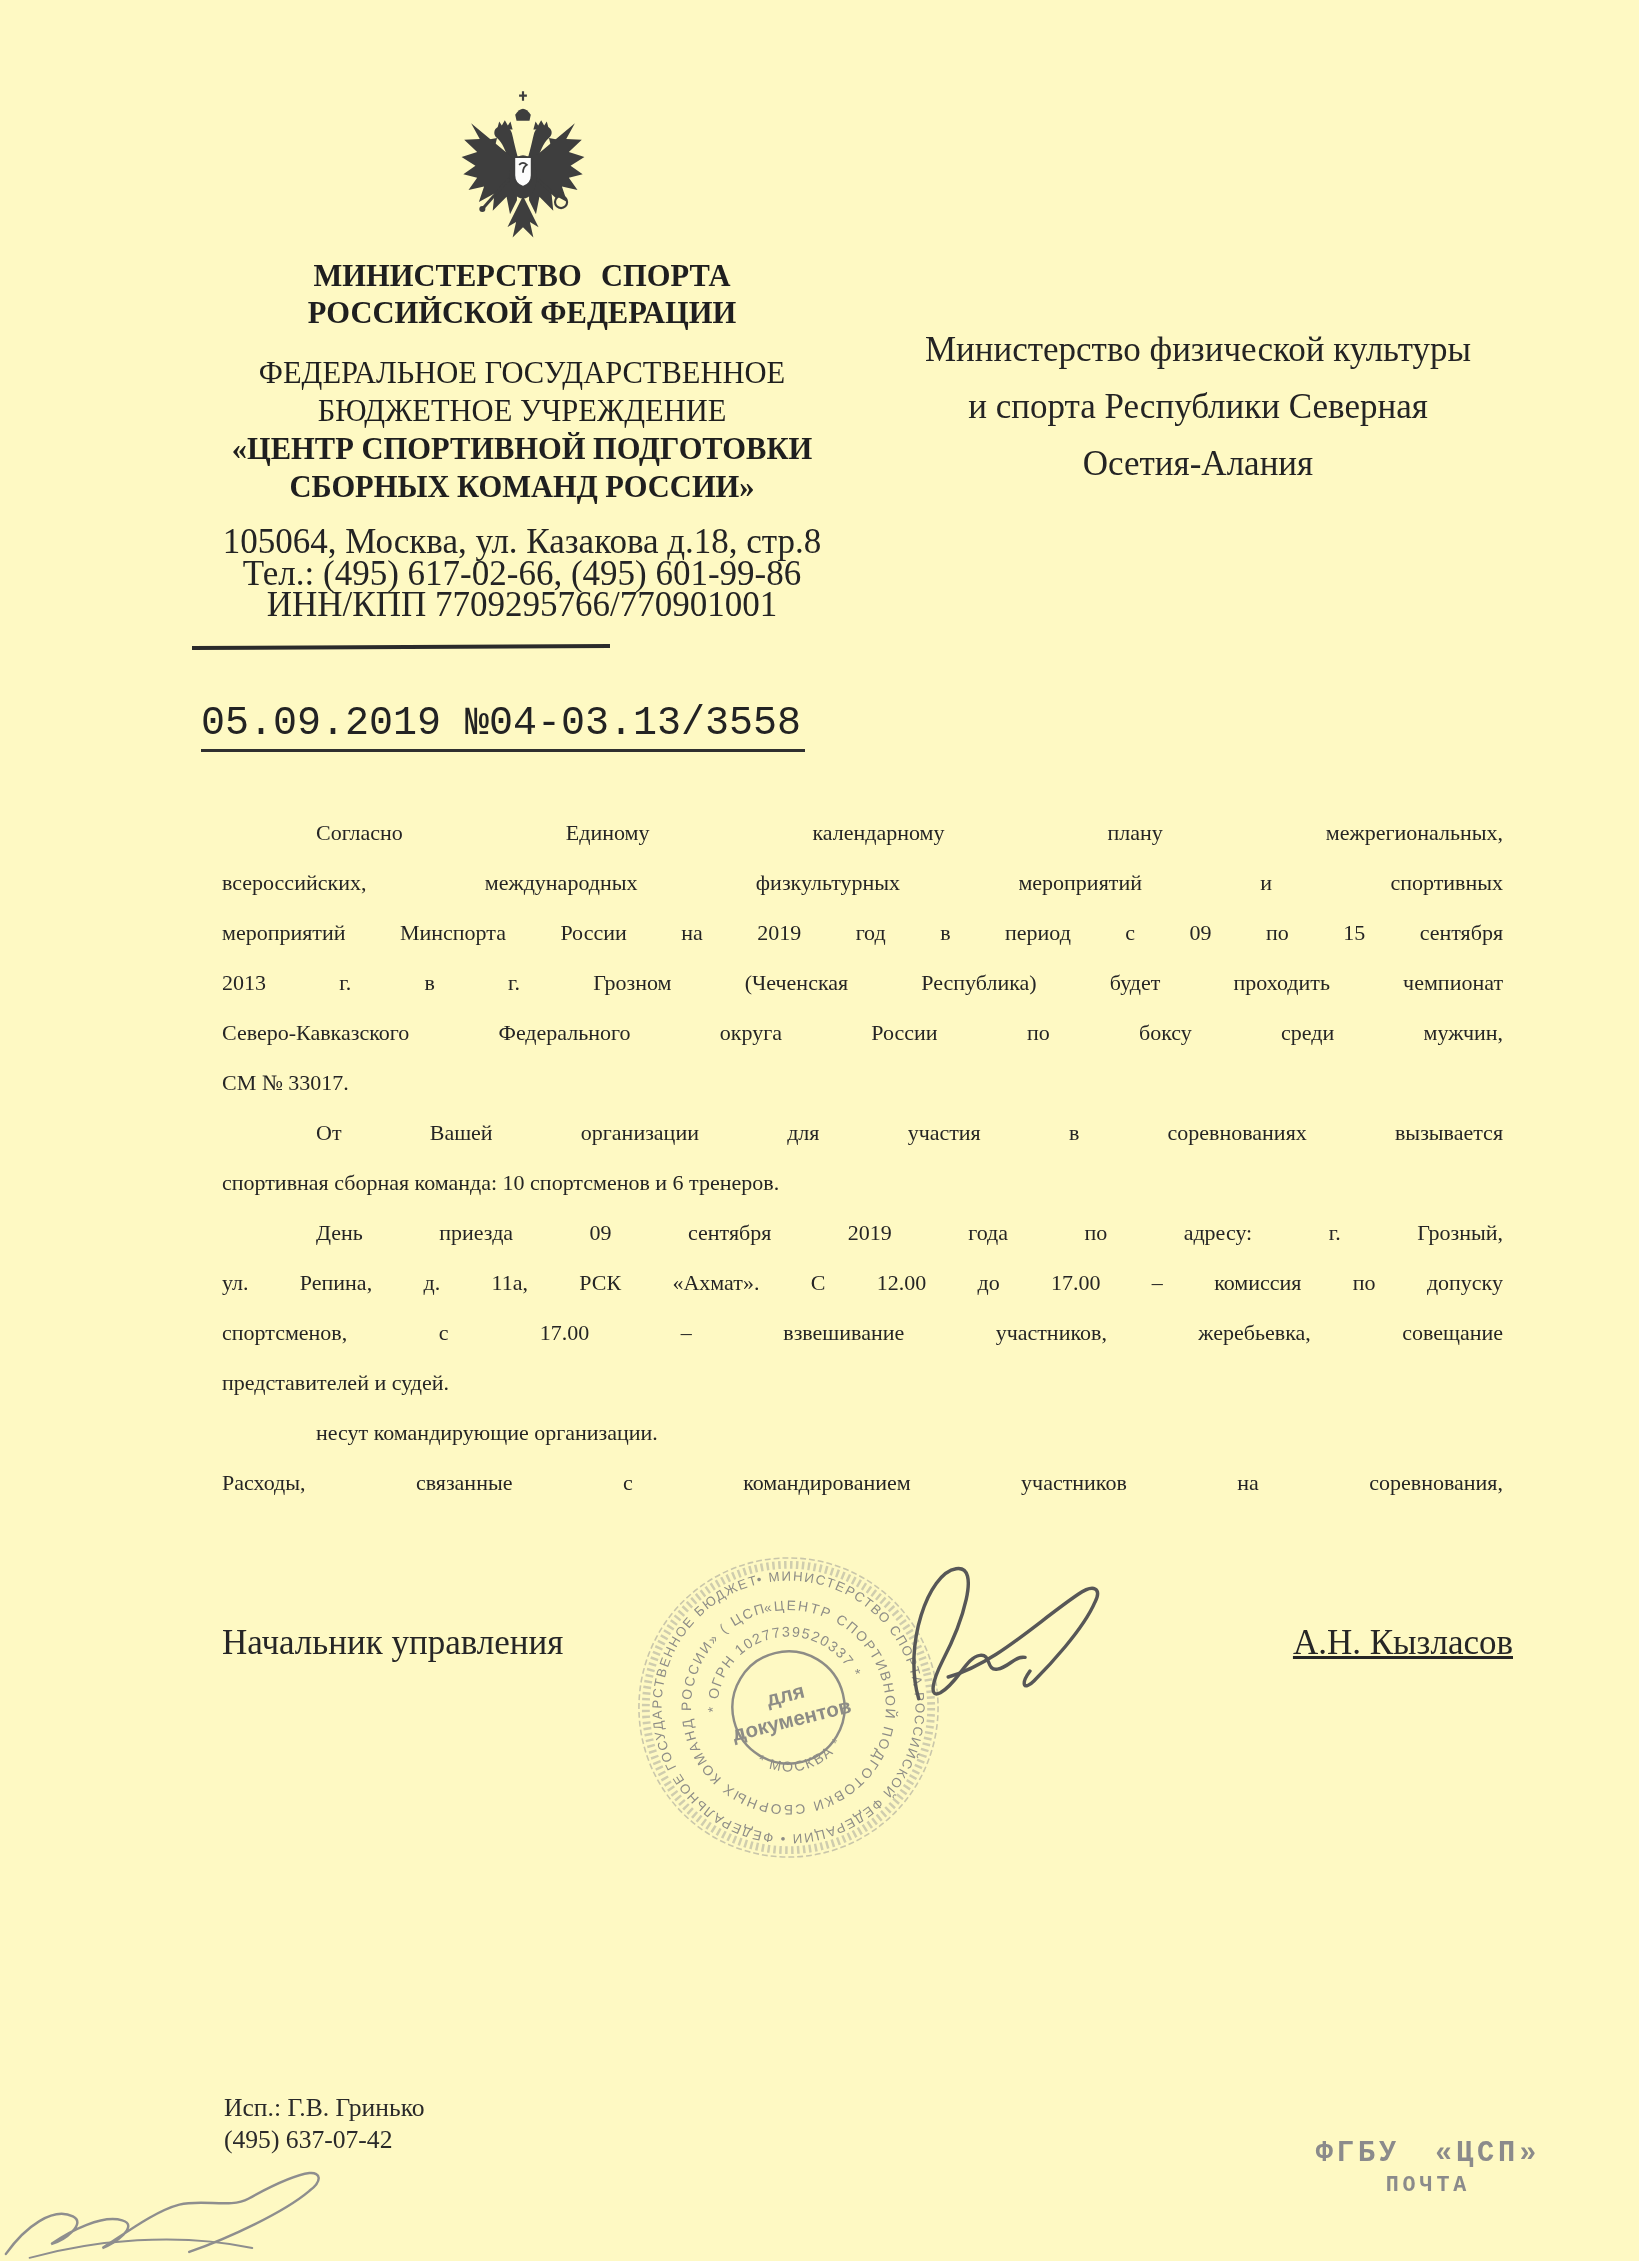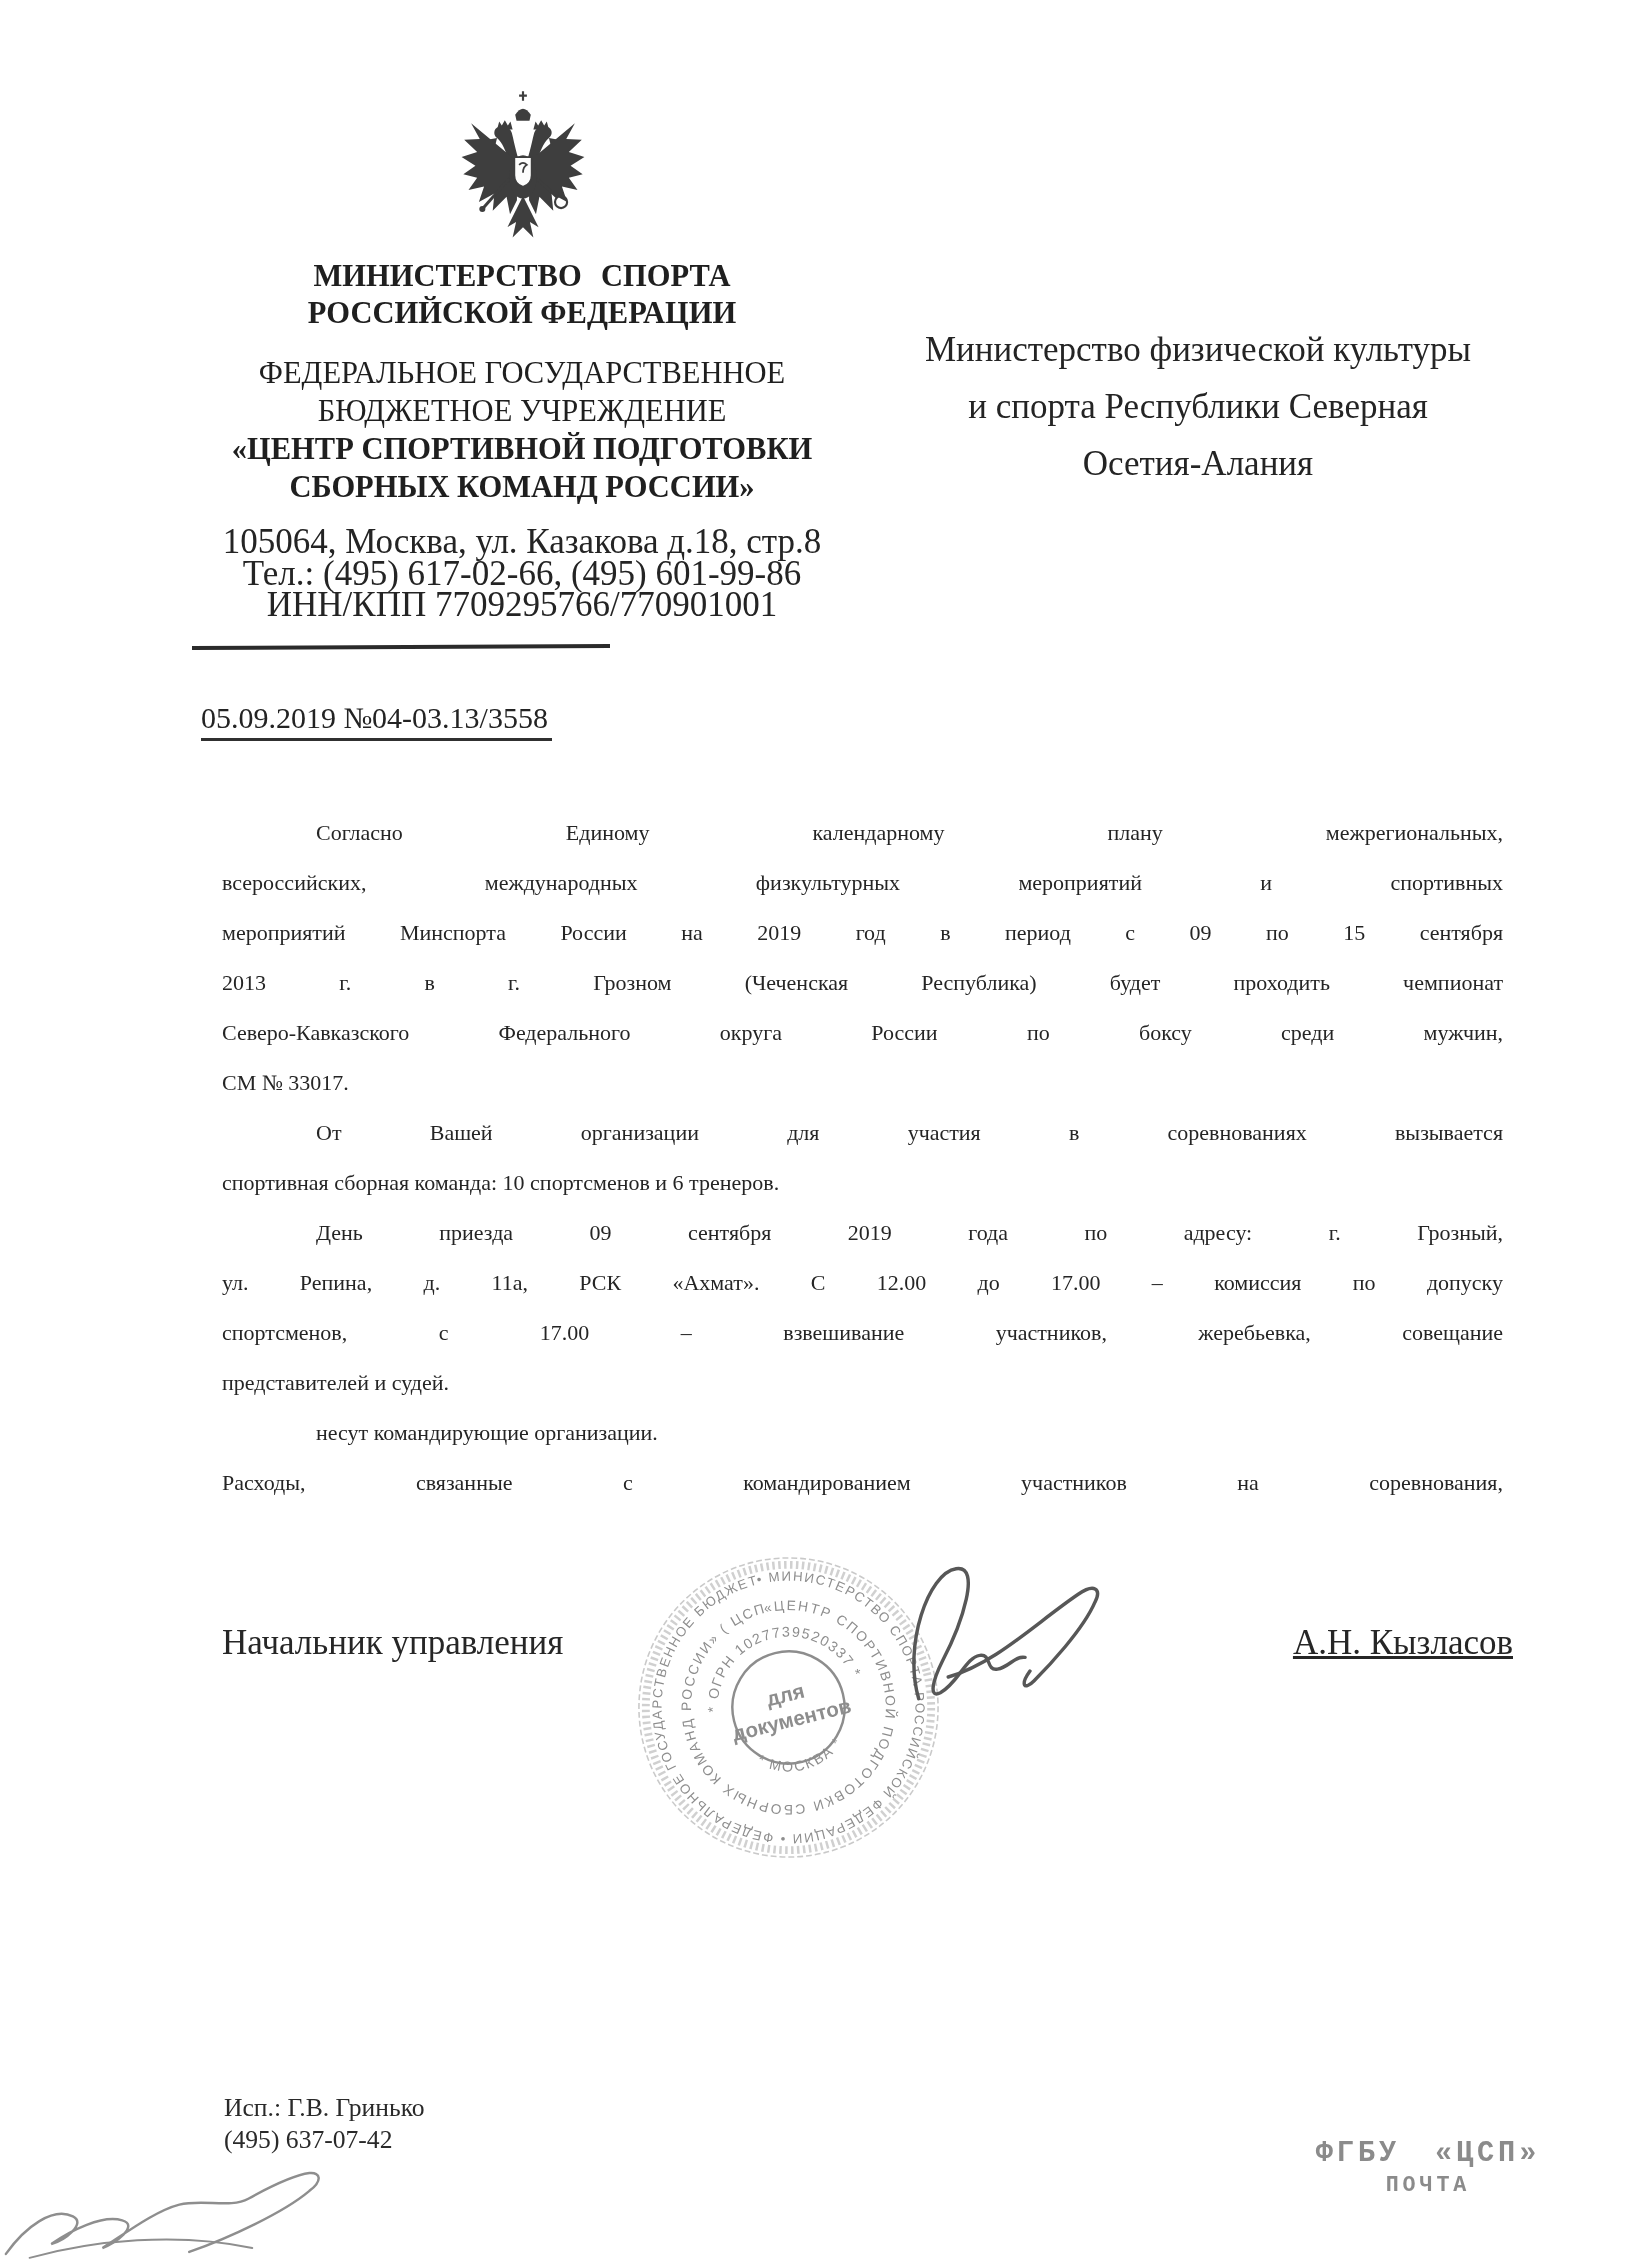--- a/index.html
+++ b/index.html
@@ -1,34 +1,34 @@
 <!DOCTYPE html>
 <html><head>
 <meta charset="utf-8">
 <style>
   html,body { margin:0; padding:0; background:#e8e8e8; }
   .page {
     position:relative; width:1639px; height:2262px;
-    background:#ffffff; overflow:hidden;
+    background:#fef9c3; overflow:hidden;
     font-family:"Liberation Serif","DejaVu Serif",serif;
     color:#262626;
   }
   
   .emblem { position:absolute; left:451px; top:87px; width:144px; height:173px; }
   .org-left { position:absolute; left:202px; top:258px; width:640px; text-align:center; color:#1f1f1f; }
   .org-left .bold-line { font-weight:bold; font-size:30.5px; line-height:37px; }
   .org-left .ws { word-spacing:11.8px; }
   .org-left .reg-line { font-size:30.5px; line-height:38px; }
   .org-left .gap { height:21.7px; }
   .org-address { position:absolute; left:202px; top:526px; width:640px; text-align:center; font-size:35px; line-height:31.5px; color:#242424; }
   .addressee { position:absolute; left:875px; top:321px; width:646px; text-align:center; font-size:35px; line-height:57px; color:#242424; }
   .head-rule { position:absolute; left:192px; top:645px; width:418px; height:3.9px; background:#2b2b2b; transform:rotate(-0.3deg); }
   
-  .refline { position:absolute; left:201px; top:701px; font-size:30px; color:#232323;
-             border-bottom:3px solid #303030; padding:0 3.9px 3px 0; display:inline-block; }
+  .refline { position:absolute; left:201px; top:701px; font-size:40px; color:#232323;
+             border-bottom:3px solid #303030; padding:0 3.9px 3px 0; display:inline-block;font-family:Liberation Mono, monospace; }
   
   .body { position:absolute; left:222px; top:808px; width:1281px; font-size:22px; line-height:50px; color:#252525; }
   .bline { text-align:justify; text-align-last:justify; }
   .bline.last { text-align-last:left; }
   .paragraph .bline:first-child { text-indent:94px; }
   
   .sig-title { position:absolute; left:222px; top:1623px; font-size:35px; color:#262626; }
   .sig-name  { position:absolute; left:1267px; top:1623px; width:246px; text-align:right; font-size:35px; color:#262626;text-decoration:underline; }
   .stamp { position:absolute; left:635px; top:1554px; width:307px; height:307px; opacity:.88; }
   .ink-signature { position:absolute; left:885px; top:1549px; width:221px; height:193px; }

